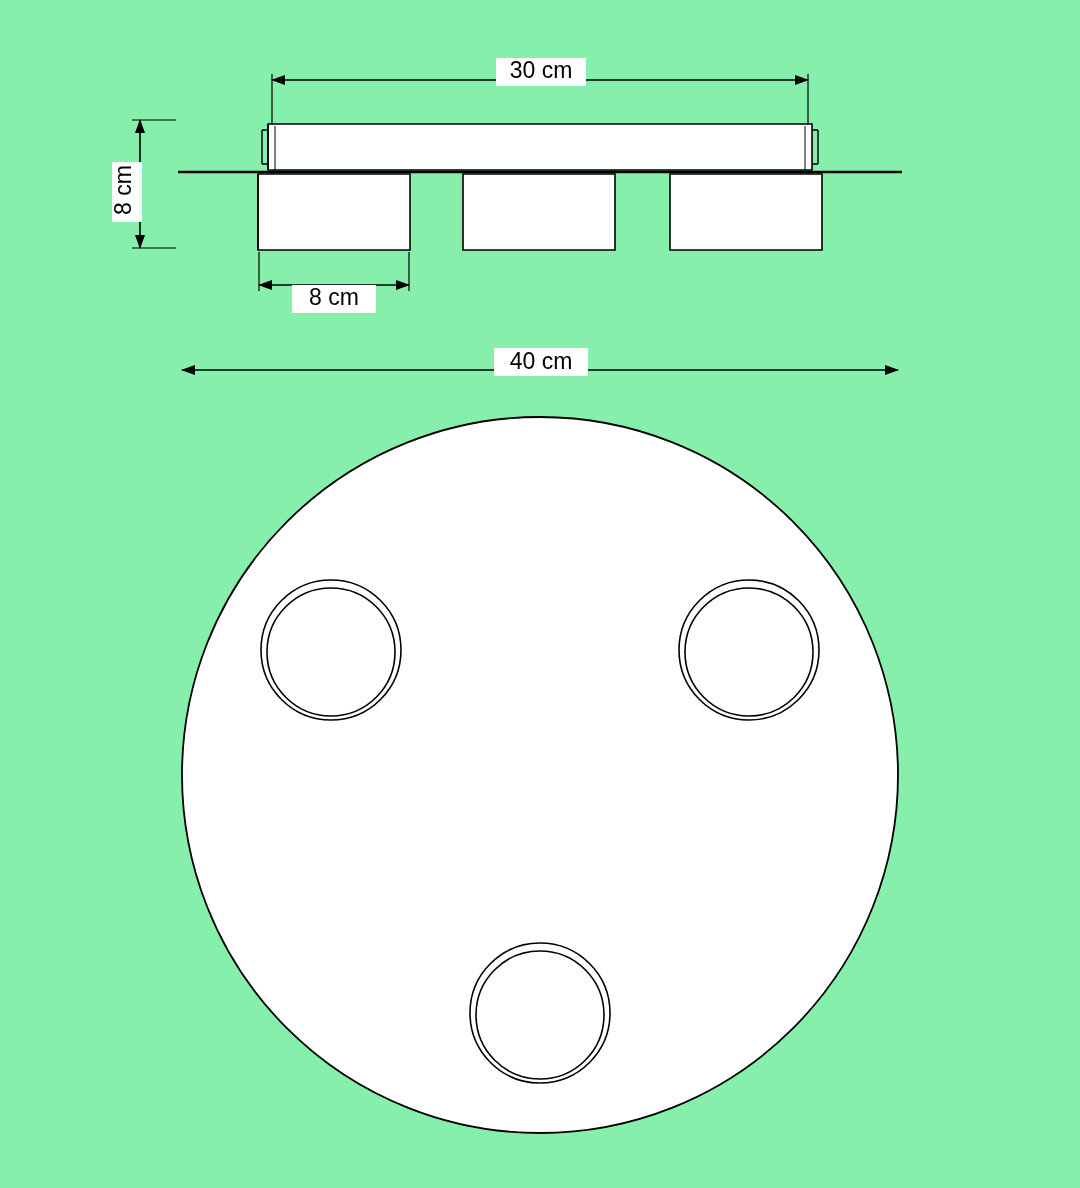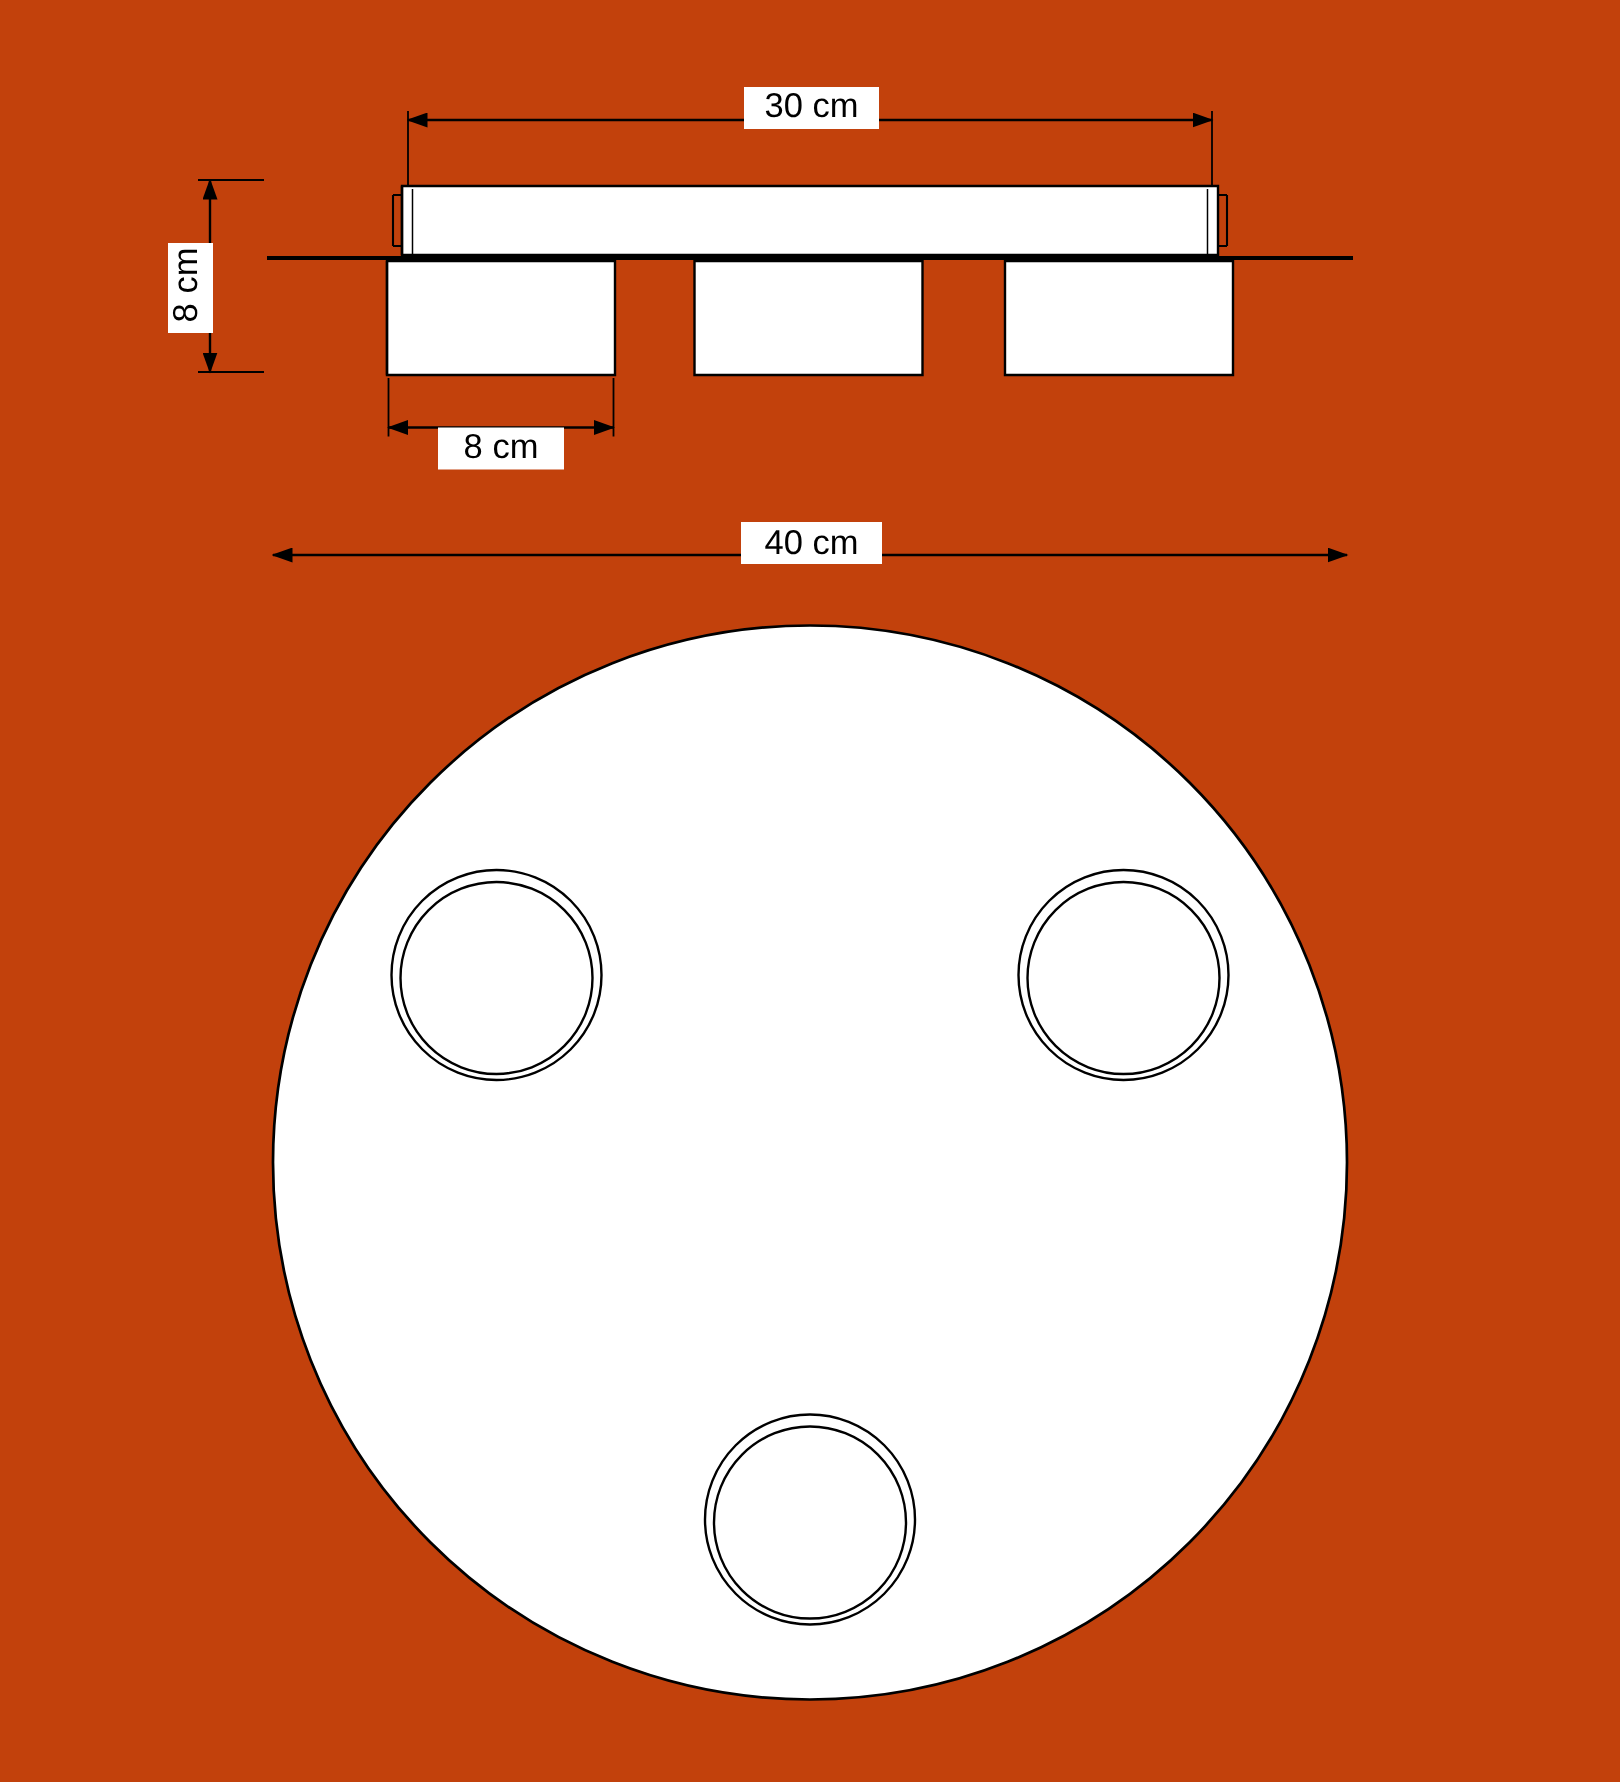--- a/index.html
+++ b/index.html
@@ -7,21 +7,21 @@
     padding: 0;
     background: #ffffff;
   }
   body {
     font-family: "Liberation Sans", sans-serif;
   }
   #stage {
     position: relative;
     width: 1080px;
     height: 1188px;
-    background: #c2410c;
+    background: #86efac;
     overflow: hidden;
   }
   #stage svg {
     position: absolute;
     left: 0;
     top: 0;
   }
   .dimtext {
     font-family: "Liberation Sans", sans-serif;
     font-size: 23px;

